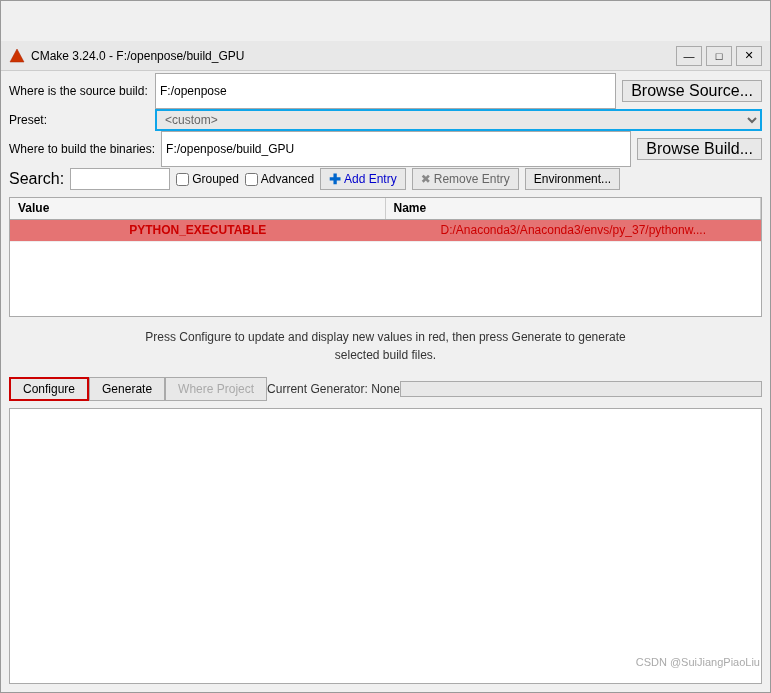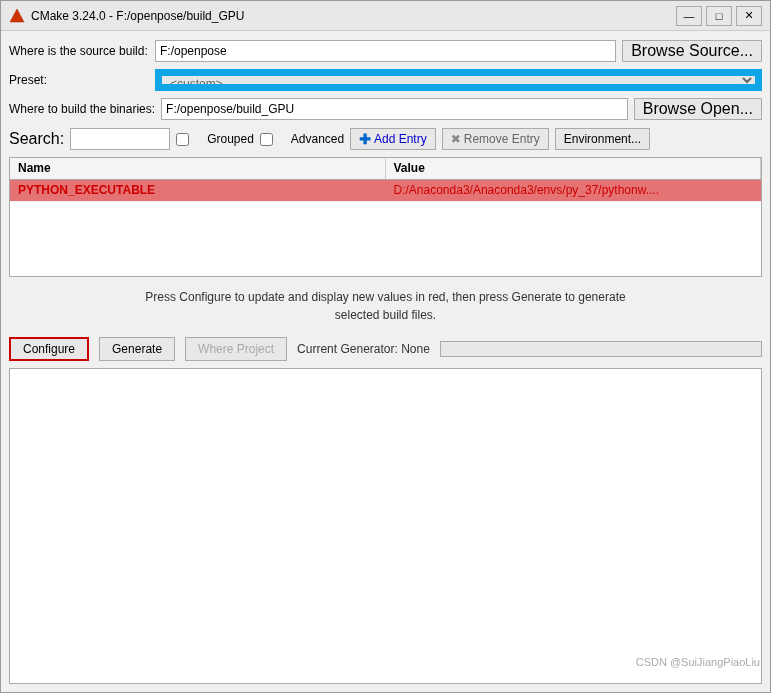--- a/index.html
+++ b/index.html
@@ -20,20 +20,21 @@
       flex-direction: column;
     }
     .title-bar {
       background: #e8e8e8;
       height: 30px;
       display: flex;
       align-items: center;
       padding: 0 8px;
       border-bottom: 1px solid #ccc;
       flex-shrink: 0;
+      margin-top: 40px;
     }
     .title-bar-icon {
       width: 16px;
       height: 16px;
       margin-right: 6px;
       flex-shrink: 0;
     }
     .title-bar-title {
       flex: 1;
       font-size: 12px;
@@ -81,36 +82,36 @@
       gap: 6px;
       height: 24px;
     }
     .form-label {
       font-size: 12px;
       white-space: nowrap;
       min-width: 140px;
     }
     .form-input {
       flex: 1;
-      height: 22px;
+      height: 36px;
       border: 1px solid #aaa;
       padding: 0 4px;
       font-size: 12px;
       background: white;
     }
     .select-wrapper {
       flex: 1;
       position: relative;
       display: flex;
       align-items: center;
     }
     .select-wrapper select {
       width: 100%;
       height: 22px;
-      border: 7px solid #0ea5e9;
+      border: 2px solid #0ea5e9;
       padding: 0 4px;
       font-size: 12px;
       background: #e8e8e8;
       color: #666;
     }
     .browse-btn {
       height: 22px;
       padding: 0 8px;
       background: #e8e8e8;
       border: 1px solid #aaa;
@@ -133,21 +134,21 @@
       width: 100px;
       height: 22px;
       border: 1px solid #aaa;
       padding: 0 4px;
       font-size: 12px;
       background: white;
     }
     .checkbox-label {
       display: flex;
       align-items: center;
-      gap: 18px;
+      gap: 3px;
       font-size: 12px;
       cursor: pointer;
     }
     .toolbar-btn {
       height: 22px;
       padding: 0 8px;
       background: #e8e8e8;
       border: 1px solid #aaa;
       cursor: pointer;
       font-size: 12px;
@@ -186,20 +187,21 @@
       overflow-y: auto;
     }
     .table-row {
       display: flex;
       height: 22px;
       border-bottom: 1px solid #eee;
     }
     .table-row.selected {
       background: #e57373;
       color: #cc0000;
+      text-align: center;
     }
     .table-row.selected .table-cell {
       color: #cc0000;
     }
     .table-cell {
       padding: 3px 8px;
       font-size: 12px;
       overflow: hidden;
       text-overflow: ellipsis;
       white-space: nowrap;
@@ -210,21 +212,21 @@
       text-align: center;
       font-size: 12px;
       color: #333;
       padding: 6px 8px;
       line-height: 1.5;
       flex-shrink: 0;
     }
     .bottom-toolbar {
       display: flex;
       align-items: center;
-      gap: 10px;
+      gap: 0;
       height: 28px;
       flex-shrink: 0;
     }
     .action-btn {
       height: 24px;
       padding: 0 12px;
       background: #e8e8e8;
       border: 1px solid #aaa;
       cursor: pointer;
       font-size: 12px;
@@ -312,21 +314,21 @@
         <div class="select-wrapper">
           <select>
             <option>&lt;custom&gt;</option>
           </select>
         </div>
       </div>
 
       <div class="form-row">
         <span class="form-label">Where to build the binaries:</span>
         <input type="text" class="form-input" value="F:/openpose/build_GPU" style="">
-        <button class="browse-btn">Browse Open...</button>
+        <button class="browse-btn">Browse Build...</button>
       </div>
 
       <div class="toolbar-row">
         <span class="search-label">Search:</span>
         <input type="text" class="search-input" style="">
         <label class="checkbox-label">
           <input type="checkbox" style="">
           <span>Grouped</span>
         </label>
         <label class="checkbox-label">
@@ -339,22 +341,22 @@
         </button>
         <button class="toolbar-btn remove-btn">
           <span class="remove-x">✖</span>
           <span>Remove Entry</span>
         </button>
         <button class="toolbar-btn">Environment...</button>
       </div>
 
       <div class="table-container" style="max-height: 120px; min-height: 80px;">
         <div class="table-header">
+          <div class="table-header-cell table-header-value">Value</div>
           <div class="table-header-cell table-header-name">Name</div>
-          <div class="table-header-cell table-header-value">Value</div>
         </div>
         <div class="table-body">
           <div class="table-row selected">
             <div class="table-cell table-cell-name">PYTHON_EXECUTABLE</div>
             <div class="table-cell table-cell-value">D:/Anaconda3/Anaconda3/envs/py_37/pythonw....</div>
           </div>
         </div>
       </div>
 
       <div class="status-text">Press Configure to update and display new values in red, then press Generate to generate<br>selected build files.</div>

